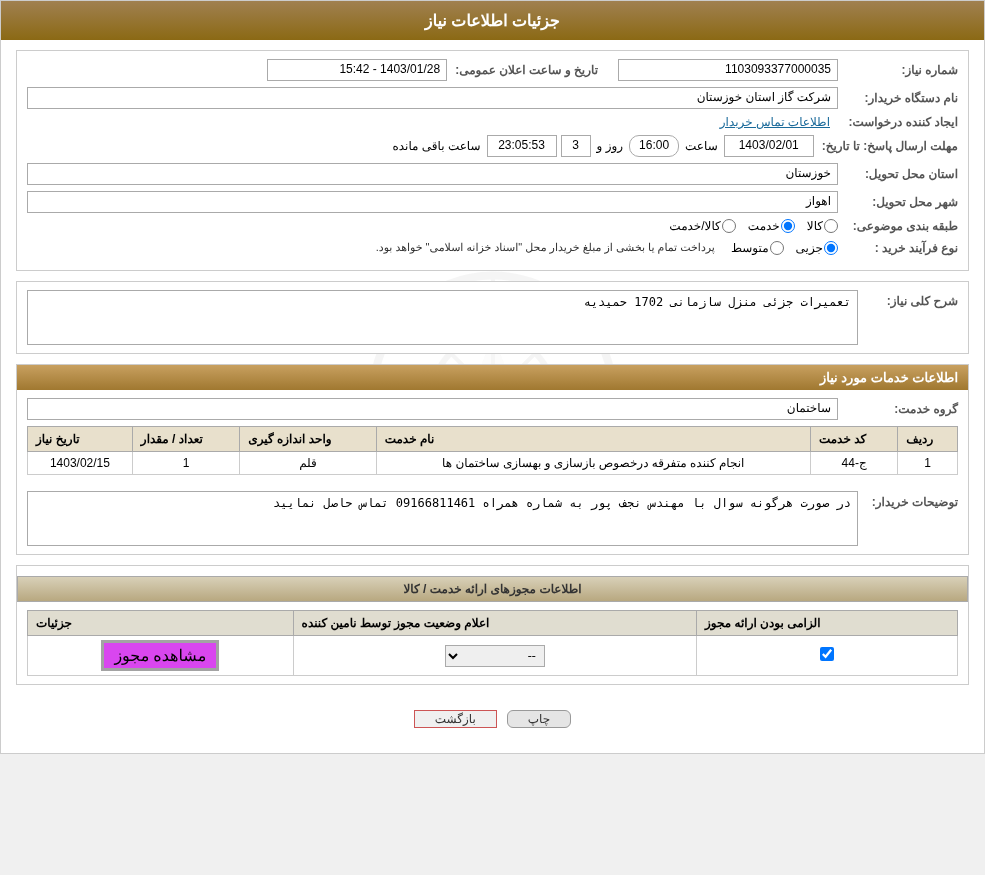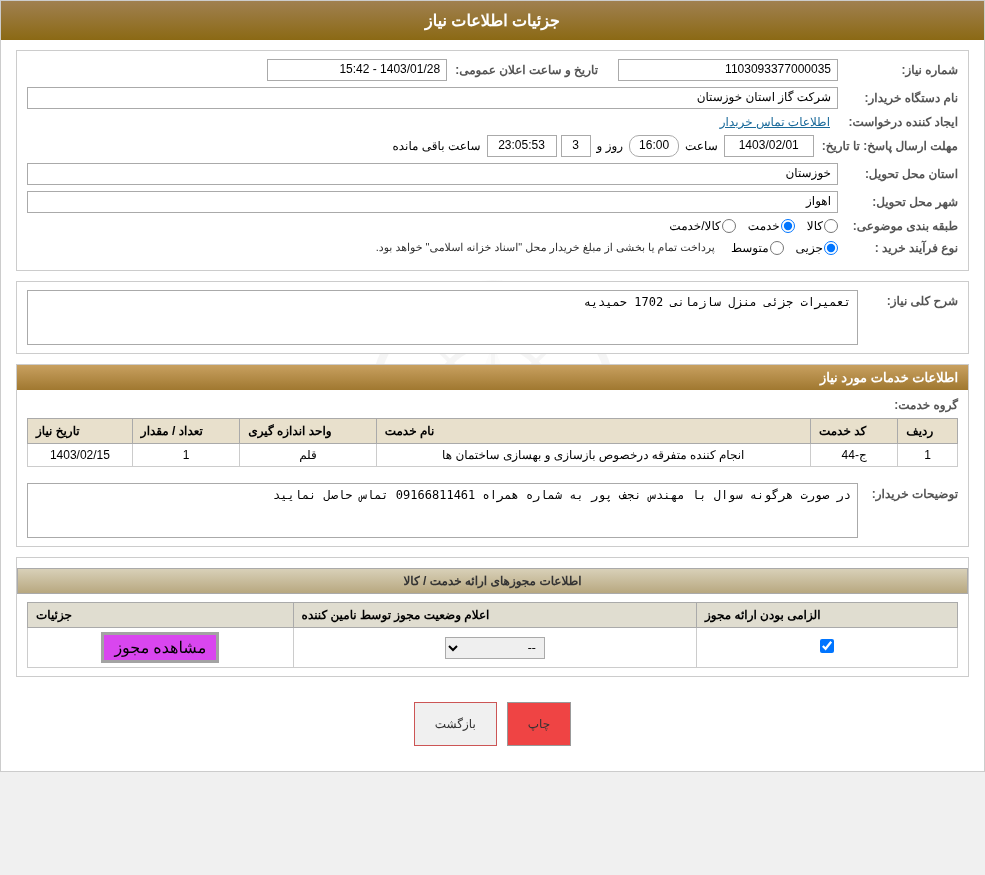--- a/index.html
+++ b/index.html
@@ -143,29 +143,30 @@
     .permissions-table th {
       background: #e0ddd0;
     }
     .btn-group {
       display: flex;
       justify-content: center;
       gap: 10px;
       padding: 15px 0;
     }
     .btn {
-      padding: 14px 20px;
+      padding: 1px 20px;
       font-size: 12px;
       cursor: pointer;
       font-family: Tahoma, Arial, sans-serif;
       border: 1px solid #999;
     }
     .btn-print {
-      background: #ef4444;
+      background: #e5e5e5;
       color: #333;
+      border-radius: 6px;
     }
     .btn-back {
       background: #f0f0f0;
       color: #333;
       border-color: #cc5555;
     }
     .watermark-container {
       position: relative;
     }
     .watermark {
@@ -310,20 +311,21 @@
           <span class="label" style="min-width:100px; padding-top:4px;">شرح کلی نیاز:</span>
           <textarea class="description-box" style="min-height: 55px;" readonly="">تعمیرات جزئی منزل سازمانی 1702 حمیدیه</textarea>
         </div>
       </div>
 
       <div class="info-section">
         <div class="section-header">اطلاعات خدمات مورد نیاز</div>
         <div class="section-body">
           <div class="row">
             <span class="label">گروه خدمت:</span>
+            <div class="value-box" style="flex:1;">ساختمان</div>
           </div>
 
           <div class="table-section">
             <table>
               <thead>
                 <tr>
                   <th>ردیف</th>
                   <th>کد خدمت</th>
                   <th>نام خدمت</th>
                   <th>واحد اندازه گیری</th>

